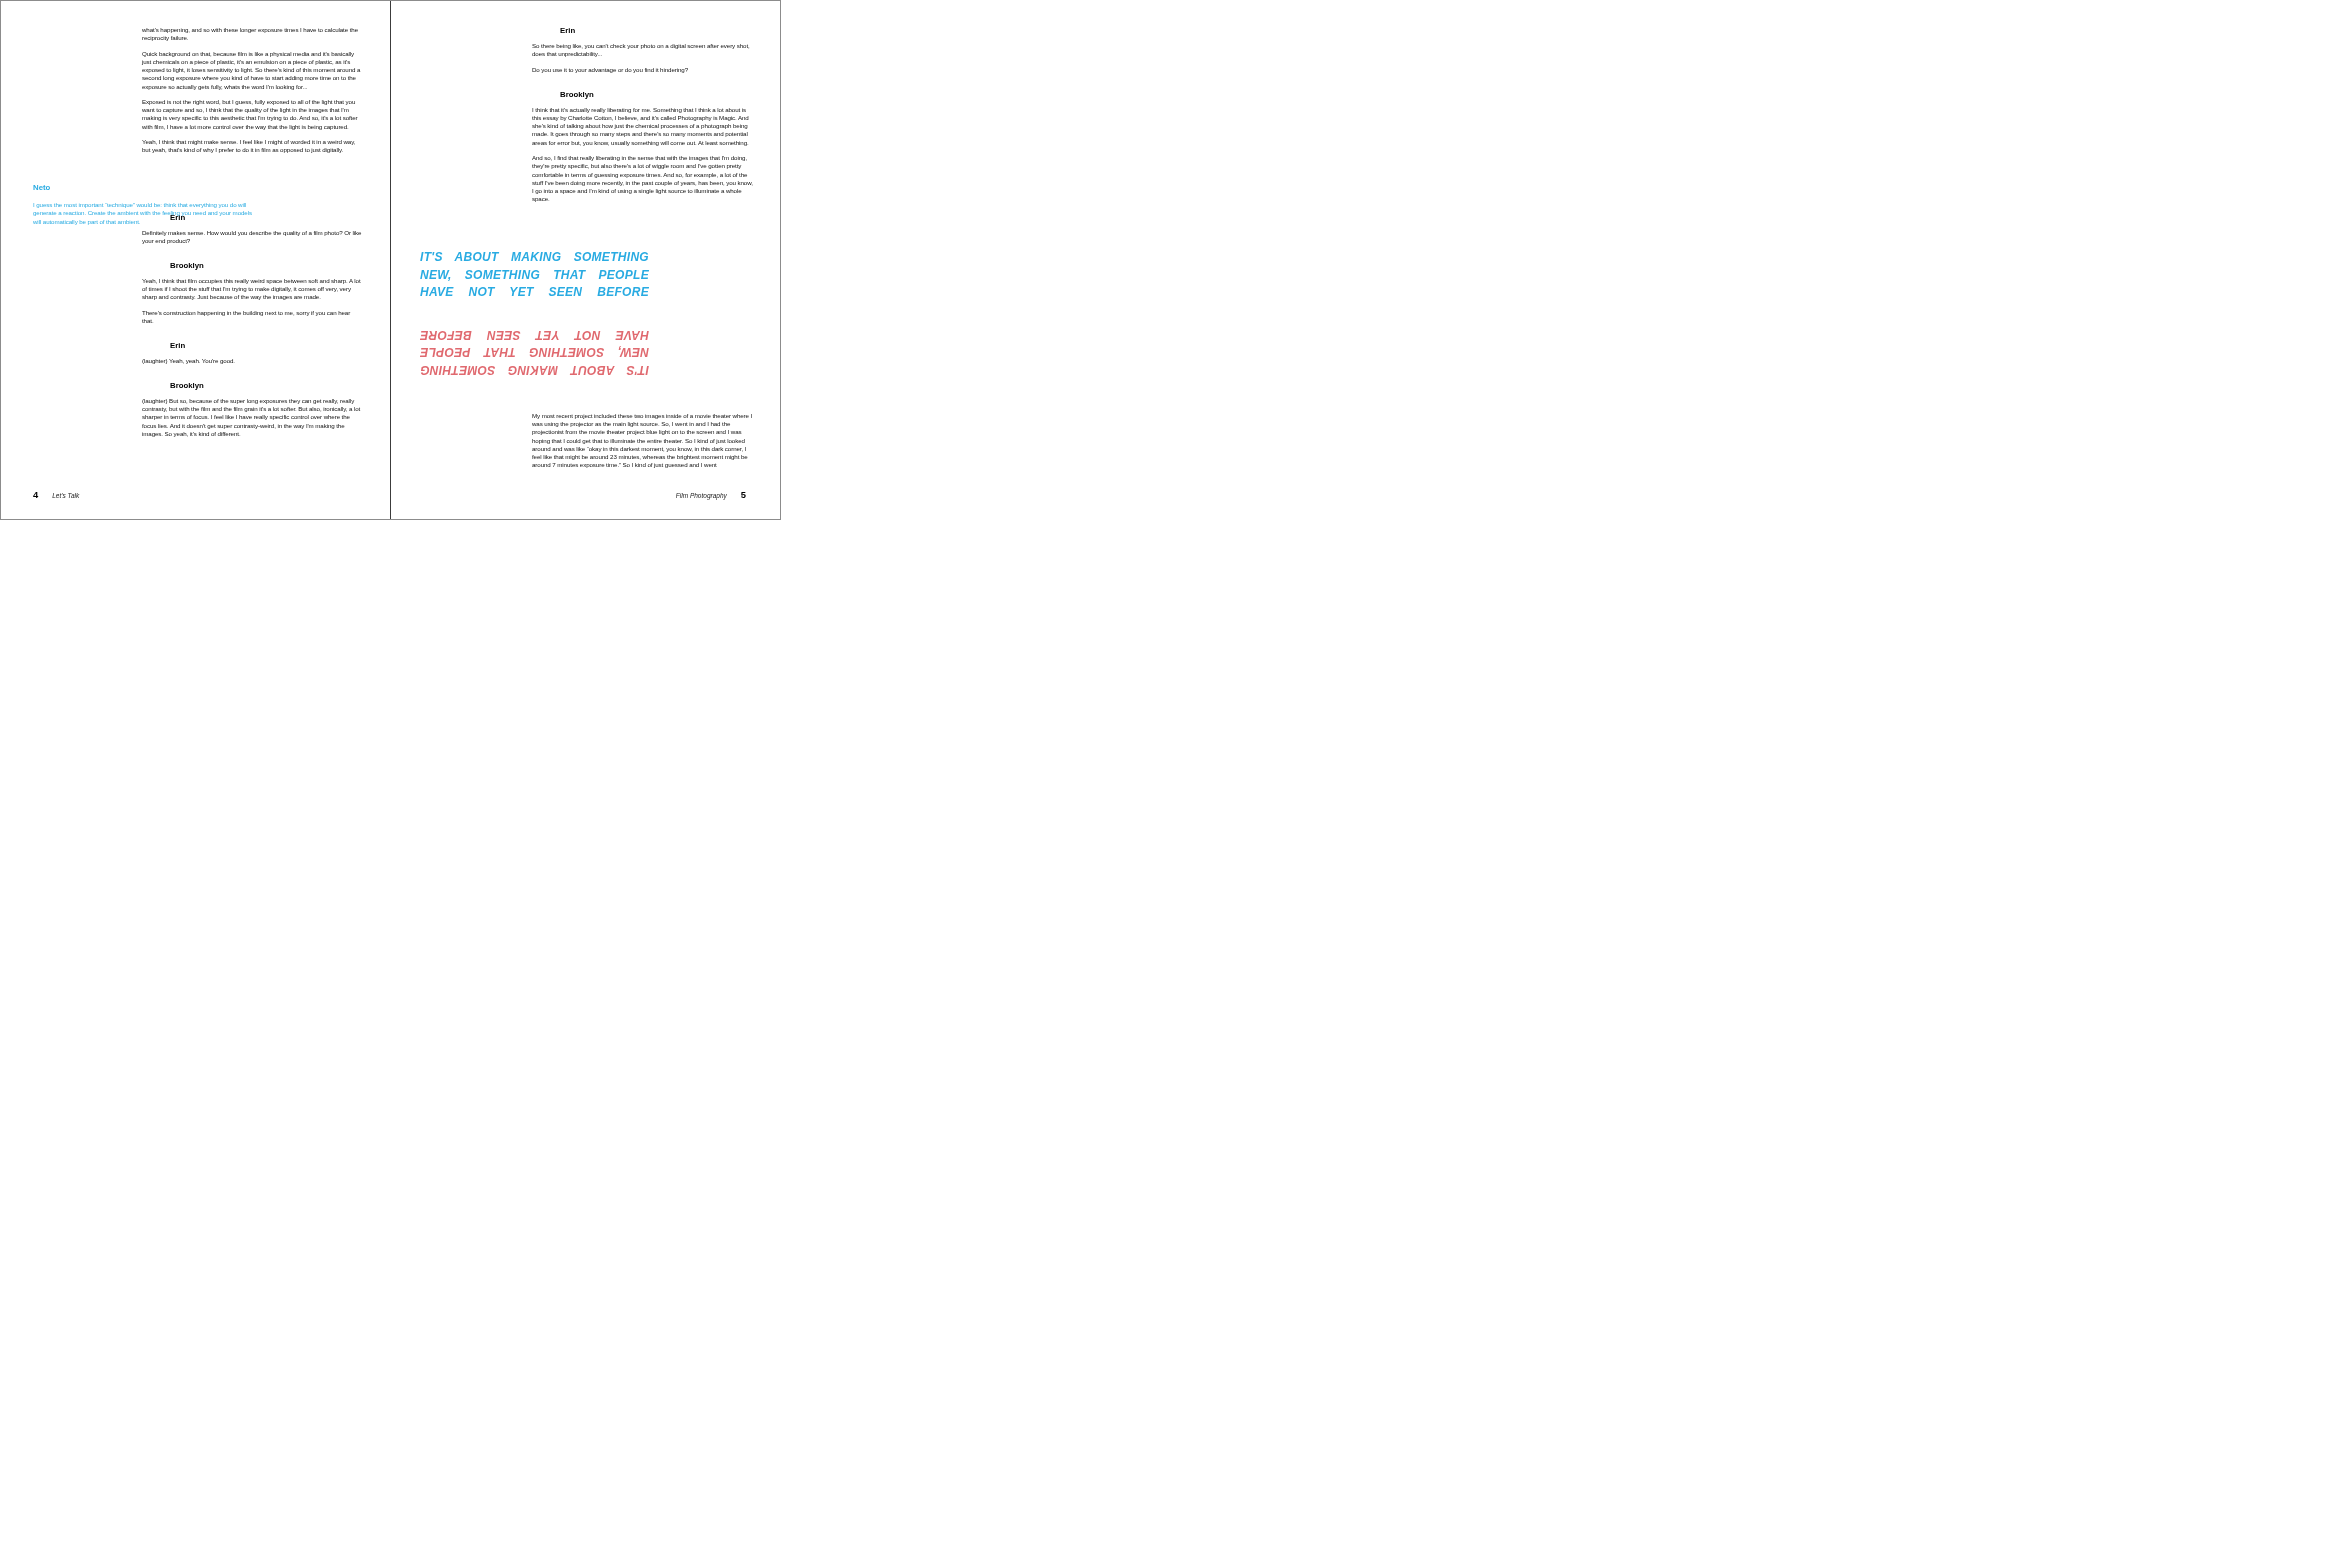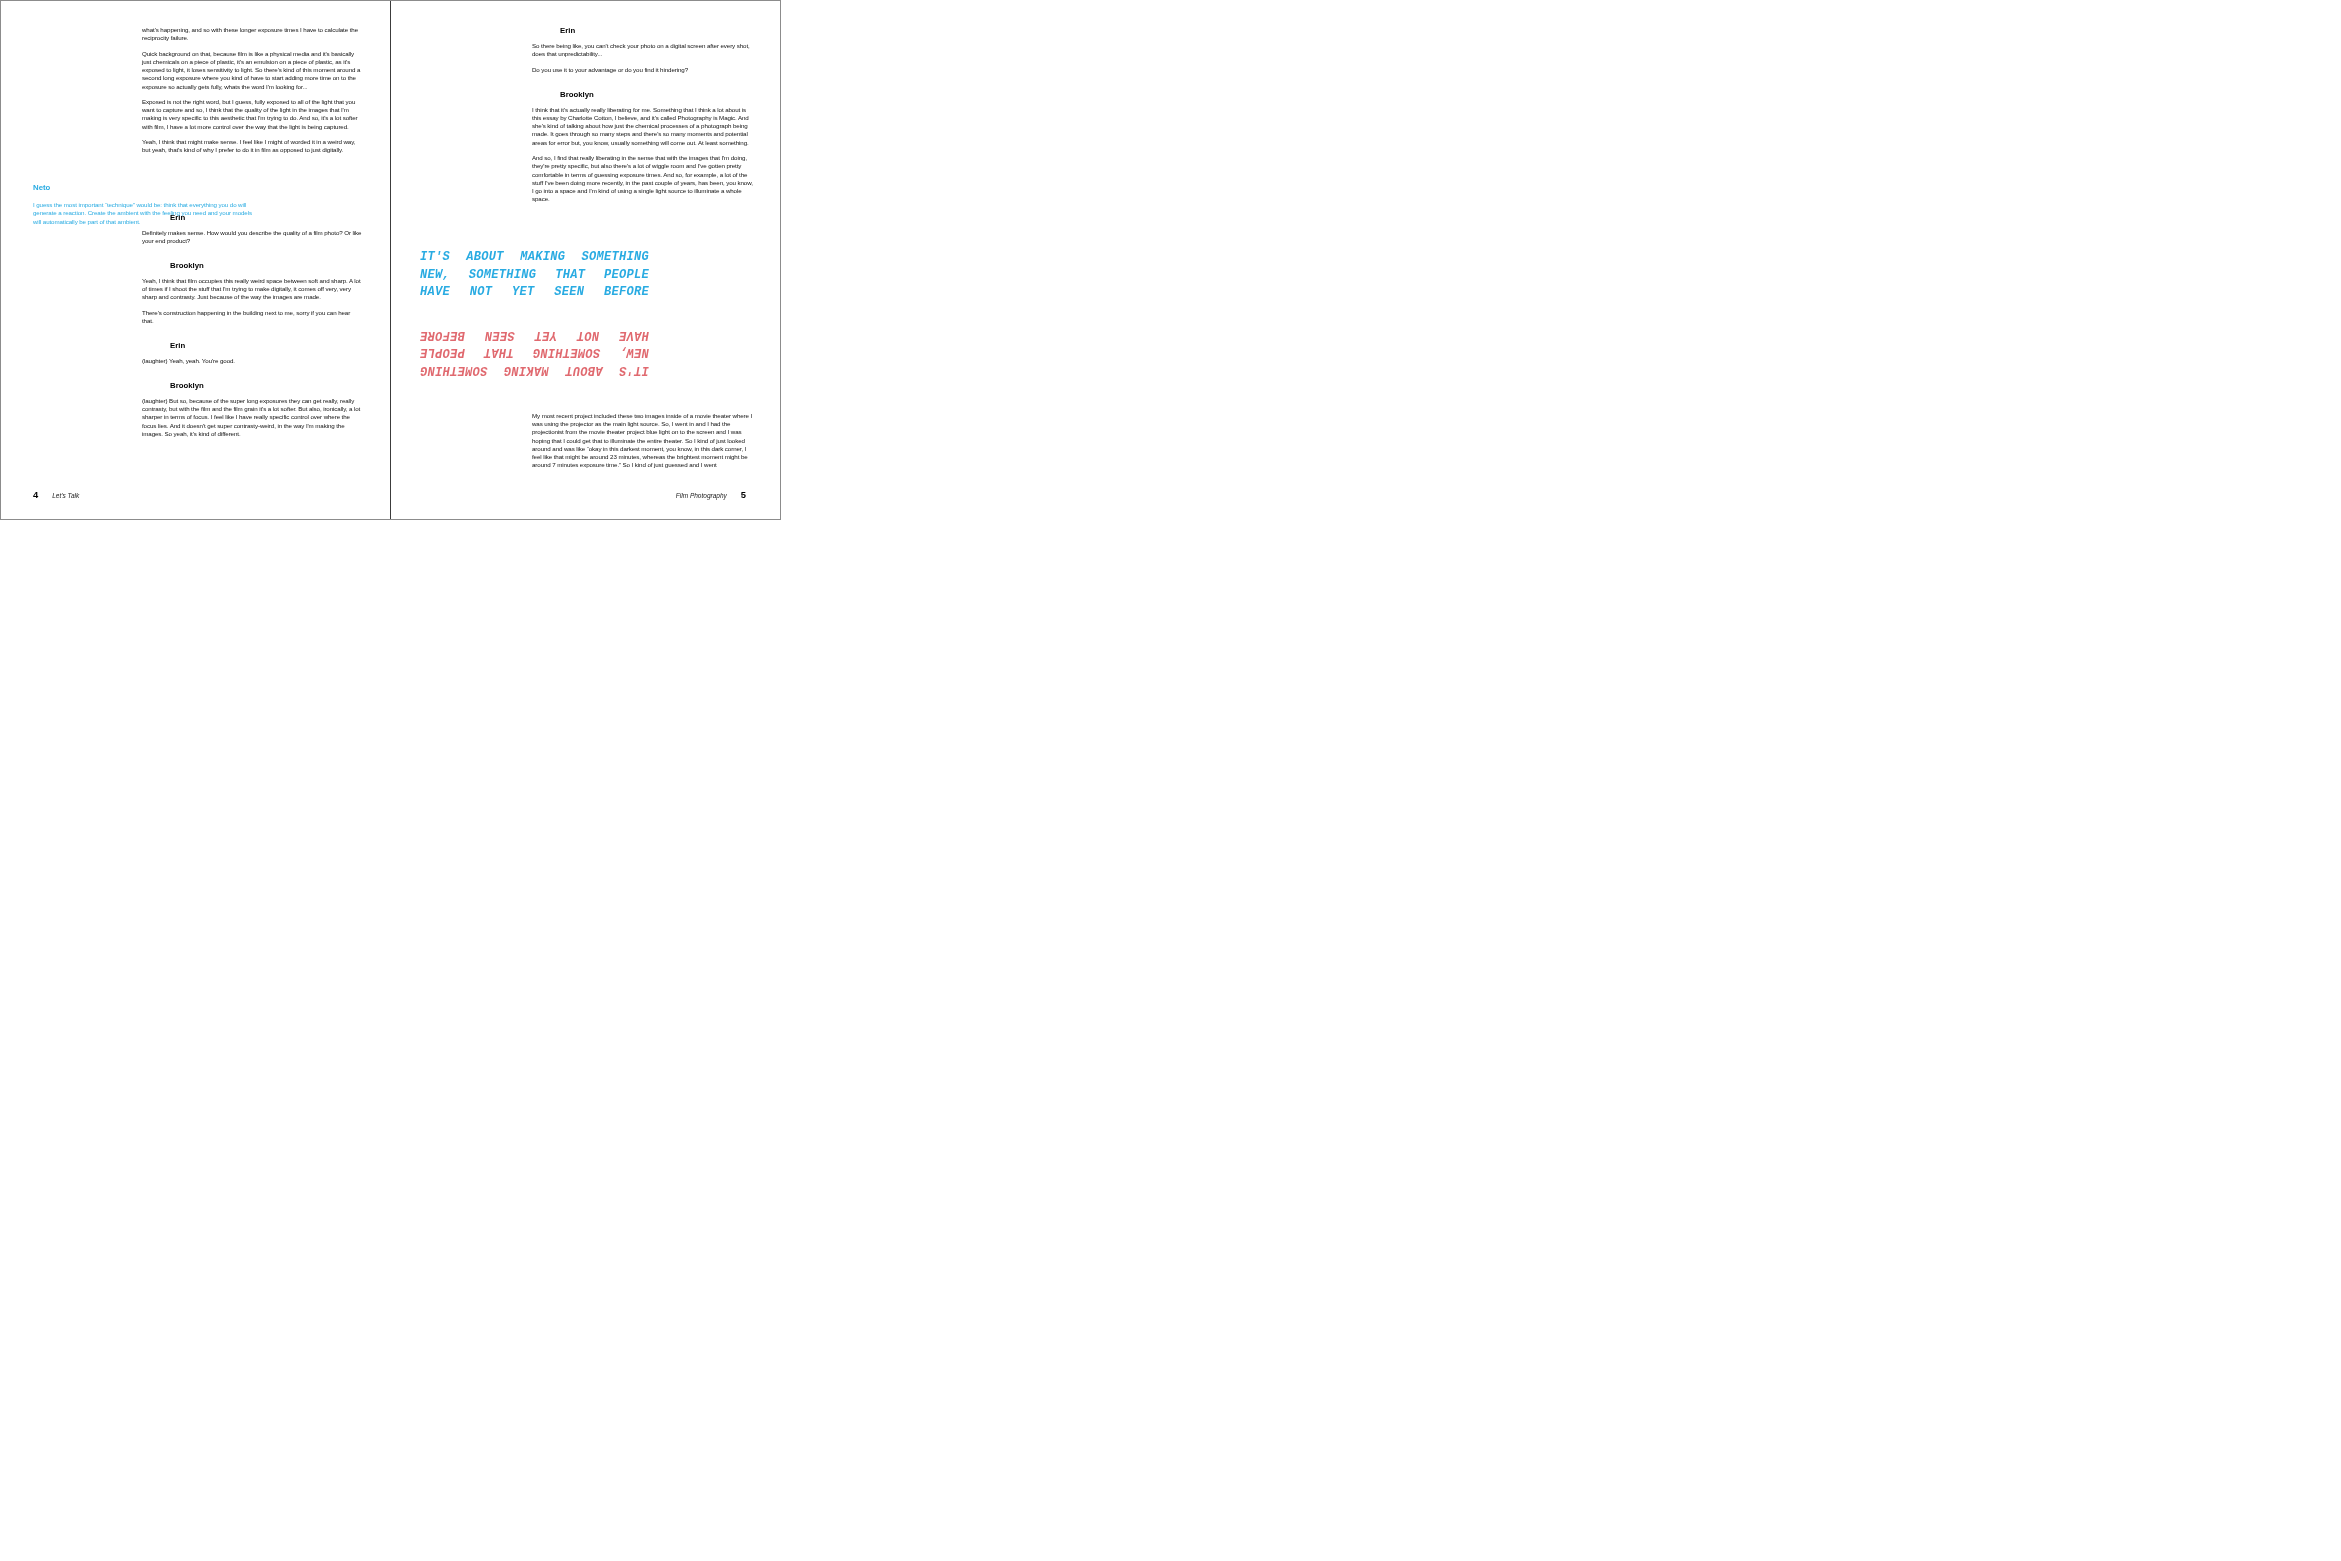--- a/index.html
+++ b/index.html
@@ -74,21 +74,20 @@
     font-weight: 700;
     font-style: italic;
     font-size: 12px;
     line-height: 17.7px;
     letter-spacing: 0.3px;
     white-space: normal;
   }
   .pullquote .q-line {
     text-align: justify;
     text-align-last: justify;
-    font-family: Liberation Mono, monospace;
   }
   .pullquote.blue { top: 248px; color: #29ABE2; }
   .pullquote.red  { top: 324px; color: #E0696F; transform: rotate(180deg); transform-origin: center; }
 
   .footer {
     position: absolute;
     top: 488px;
     display: flex;
     align-items: baseline;
     gap: 14px;

